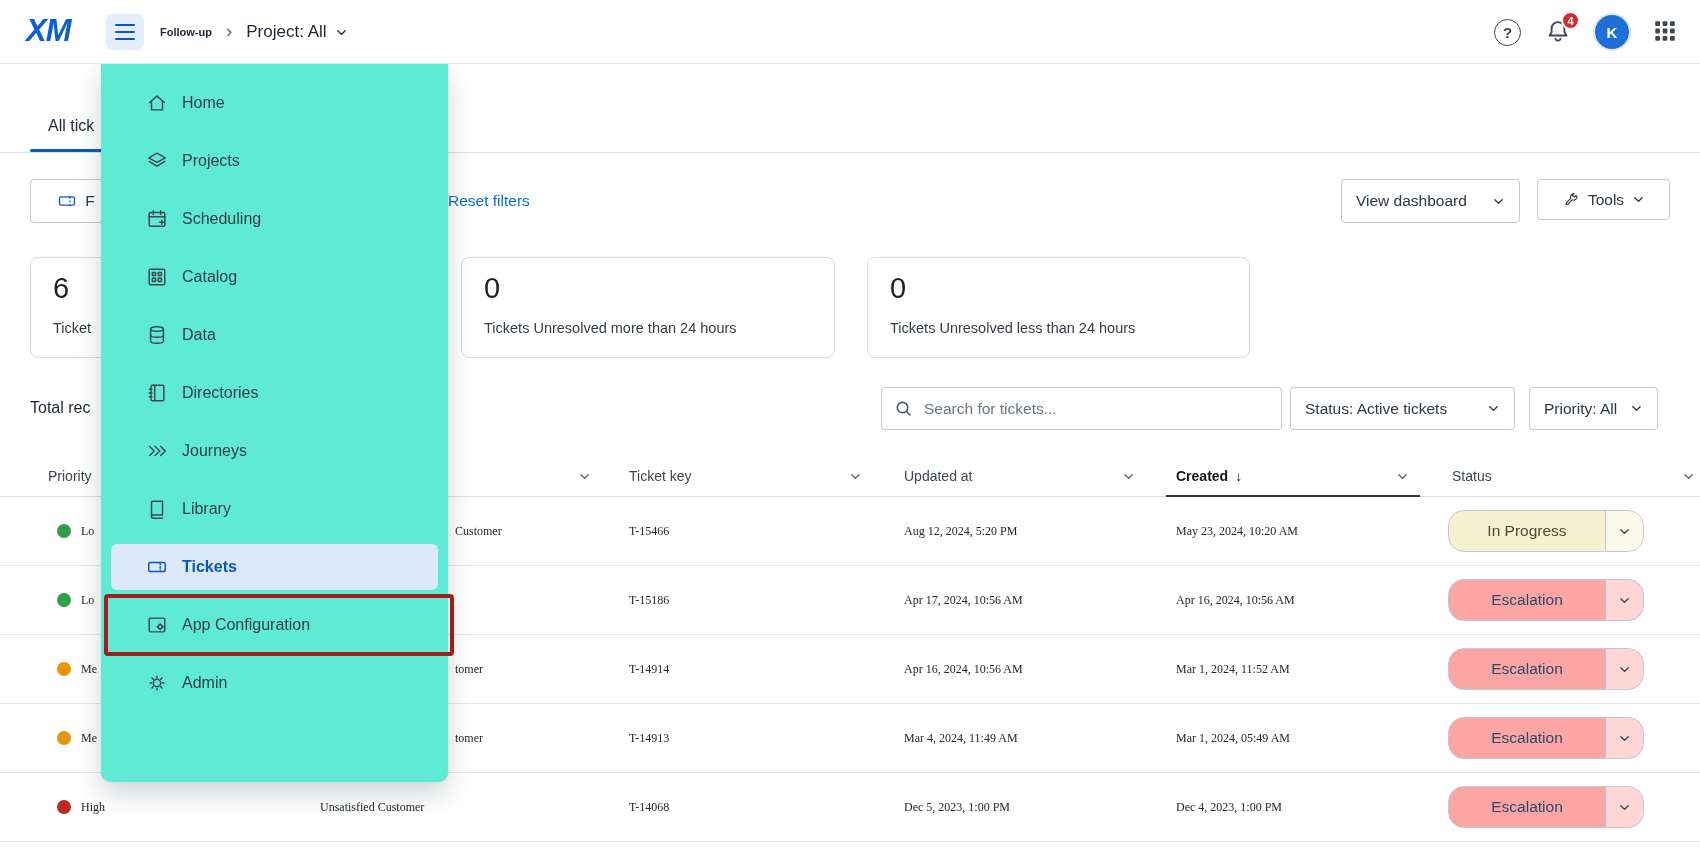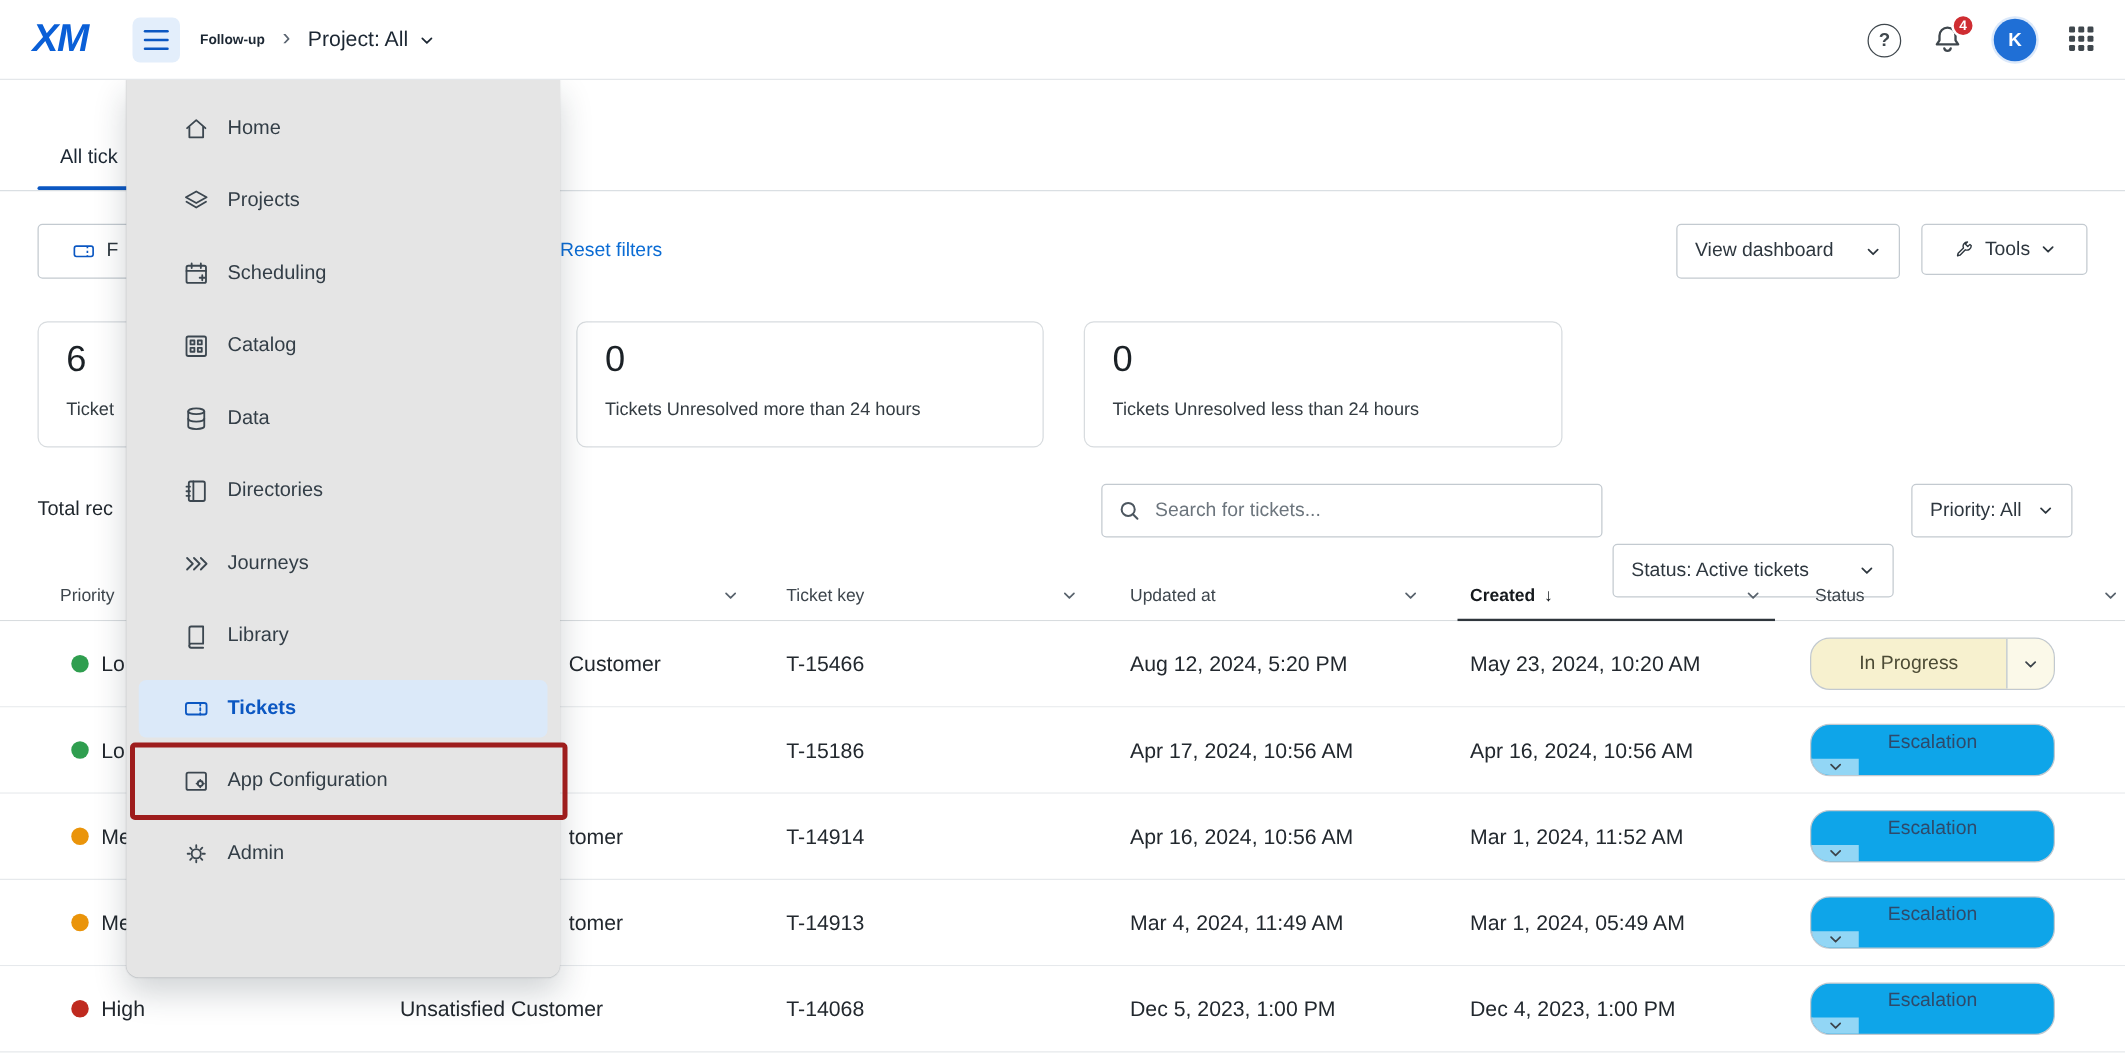--- a/index.html
+++ b/index.html
@@ -20,21 +20,21 @@
   .qmark { width:27px; height:27px; border:1.8px solid #3f474d; border-radius:50%; display:flex; align-items:center; justify-content:center; font-size:15px; font-weight:700; color:#3f474d; cursor:pointer; background:#fff; }
   .bell-wrap { position:relative; cursor:pointer; width:28px; height:28px; }
   .notif-badge { position:absolute; top:-7px; right:-8px; min-width:19px; height:19px; border-radius:10px; background:#cf2d32; color:#fff; font-size:11px; font-weight:700; display:flex; align-items:center; justify-content:center; border:2px solid #fff; padding:0 3px; }
   .avatar { width:34px; height:34px; border-radius:50%; background:#1f6fd6; color:#fff; font-size:15px; font-weight:700; display:flex; align-items:center; justify-content:center; cursor:pointer; box-shadow:0 0 0 2px #dce9fa; }
   .icon-stroke { fill:none; stroke:#3f474d; stroke-width:1.6; stroke-linecap:round; stroke-linejoin:round; }
 
   
   .chv { width:13px; height:13px; fill:none; stroke:currentColor; stroke-width:1.7; stroke-linecap:round; stroke-linejoin:round; flex:none; }
 
   
-  .menu-panel { position:absolute; left:101px; top:64px; width:347px; height:718px; background:#e5e5e5; border-radius:0 0 10px 10px; box-shadow:0 12px 26px rgba(27,39,51,.20), 0 0 1px rgba(27,39,51,.25); padding:10px 0 12px 0; z-index:30; }
+  .menu-panel { position:absolute; left:101px; top:64px; width:347px; height:718px; background:#5eead4; border-radius:0 0 10px 10px; box-shadow:0 12px 26px rgba(27,39,51,.20), 0 0 1px rgba(27,39,51,.25); padding:10px 0 12px 0; z-index:30; }
   .menu-item { height:58px; margin:0 10px; padding-left:34px; display:flex; align-items:center; border-radius:6px; cursor:pointer; color:#333e47; }
   .menu-item .mi-icon { width:24px; height:24px; display:flex; align-items:center; justify-content:center; color:#3c4750; }
   .menu-item .mi-icon svg { width:22px; height:22px; fill:none; stroke:currentColor; stroke-width:1.6; stroke-linecap:round; stroke-linejoin:round; }
   .menu-item .mi-label { margin-left:13px; font-size:16px; }
   .menu-item.active { height:46px; margin:6px 10px; background:#dbe9f9; color:#0b57c2; }
   .menu-item.active .mi-icon { color:#0b57c2; }
   .menu-item.active .mi-label { font-weight:700; }
   .target-highlight { position:absolute; left:104px; top:594px; width:350px; height:62px; border:4px solid #9e1d1d; border-radius:4px; z-index:40; pointer-events:none; }
 
   
@@ -56,42 +56,42 @@
   .stat-value { font-size:29px; color:#1b2126; }
   .stat-label { position:absolute; left:22px; top:62px; font-size:14.5px; color:#343c42; white-space:nowrap; }
 
   
   .total-records { position:absolute; left:30px; top:399px; font-size:16px; color:#1f262c; }
   .search-box { position:absolute; left:881px; top:387px; width:401px; height:43px; }
   .search-box input { width:100%; height:100%; border:1px solid #c3cad0; border-radius:4px; padding:0 12px 0 42px; font-size:15.5px; font-family:inherit; color:#2e373f; outline:none; }
   .search-box input::placeholder { color:#6c757d; }
   .search-box .sico { position:absolute; left:13px; top:12px; width:19px; height:19px; fill:none; stroke:#4c565f; stroke-width:1.7; stroke-linecap:round; }
   .dd { justify-content:space-between; padding:16px 14px; }
-  .status-filter { position:absolute; left:1290px; top:387px; width:225px; height:43px;margin-top:48px; }
+  .status-filter { position:absolute; left:1290px; top:387px; width:225px; height:43px; }
   .priority-filter { position:absolute; left:1529px; top:387px; width:129px; height:43px; }
 
   
   .thead { position:absolute; left:0; top:455px; width:1700px; height:42px; border-bottom:1px solid #d8dcdf; }
   .th { position:absolute; top:0; height:42px; display:flex; align-items:center; gap:7px; font-size:14px; color:#3e464d; }
   .th.sorted { color:#15191d; font-weight:700; }
   .th-chev { position:absolute; top:0; height:42px; display:flex; align-items:center; color:#59636d; cursor:pointer; }
   .sorted-underline { position:absolute; left:1166px; bottom:-1px; width:254px; height:2px; background:#2f363c; }
 
   .trow { position:absolute; left:0; width:1700px; height:69px; border-bottom:1px solid #e6e9ec; background:#fff; }
-  .trow .cell { position:absolute; top:0; height:69px; display:flex; align-items:center; font-size:17px; color:#22282e; white-space:nowrap; }
+  .trow .cell { position:absolute; top:0; height:69px; display:flex; align-items:center; font-size:12px; color:#22282e; white-space:nowrap;font-family:Liberation Serif, serif; }
   .c-pr { left:81px; } .c-name { left:320px; } .c-name-frag { left:455px; }
   .c-key { left:629px; } .c-upd { left:904px; } .c-cre { left:1176px; }
   .dot { position:absolute; left:57px; top:27px; width:14px; height:14px; border-radius:50%; }
   .p-green { background:#2f9e4f; } .p-orange { background:#ea940a; } .p-red { background:#bf2a1f; }
 
   .badge { position:absolute; left:1448px; top:13px; width:196px; height:42px; border:1px solid #c2c9d0; border-radius:16px; display:flex; overflow:hidden; cursor:pointer; }
   .badge-label { flex:1; display:flex; align-items:center; justify-content:center; font-size:15.5px; }
   .badge-chev { width:38px; border-left:1px solid #bcc5cd; display:flex; align-items:center; justify-content:center; background:rgba(255,255,255,.55); color:#3c444b; }
   .b-yellow { background:#f7f1cf; } .b-yellow .badge-label { color:#4c4b35; }
-  .b-blue { background:#0ea5e9;flex-direction:column; } .b-blue .badge-label { color:#2e4a6b; }
+  .b-blue { background:#fca5a5; } .b-blue .badge-label { color:#2e4a6b; }
 </style>
 </head>
 <body>
 
 <div class="screen">
 
   <span class="tab-label">All tick</span>
   <div class="tab-underline"></div>
   <div class="tab-divider"></div>
 

